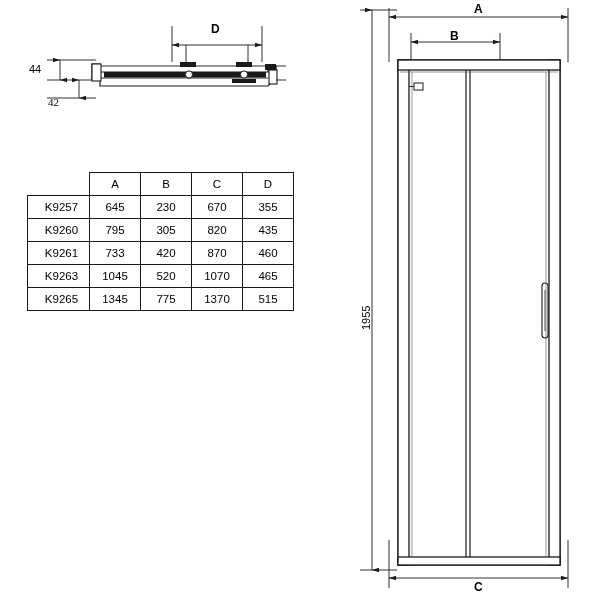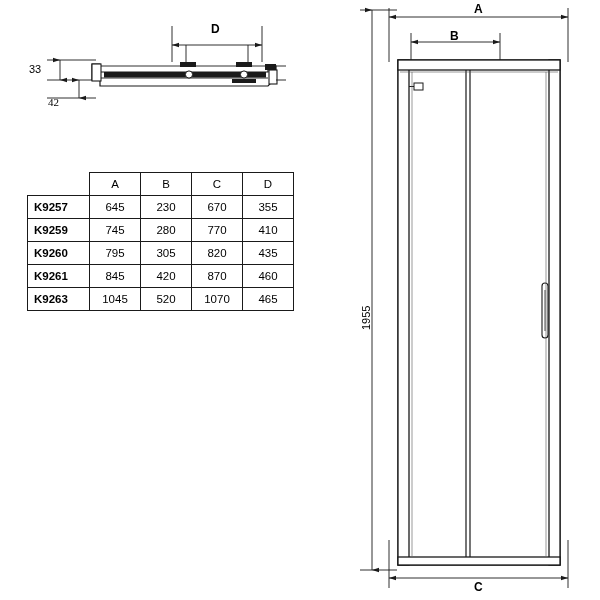--- a/index.html
+++ b/index.html
@@ -49,24 +49,24 @@
     border-left: none;
     border-bottom: 1px solid #1a1a1a;
   }
   .spec-table th.colh {
     width: 50px;
     font-size: 11.5px;
     font-weight: normal;
   }
   .spec-table td.rowh {
     width: 55px;
-    font-weight: bold;
+    font-weight: normal;
     font-size: 11.5px;
     padding-left: 6px;
-    text-align: left;
+    text-align: center;
   }
   .spec-table td.val {
     width: 50px;
   }
   
   .lbl {
     position: absolute;
     font-size: 12px;
     font-weight: bold;
     color: #000;
@@ -208,21 +208,21 @@
       <g stroke-width="0.6" stroke="#555555">
         <line x1="412" y1="72" x2="412" y2="556"></line>
         <line x1="546" y1="72" x2="546" y2="556"></line>
         <line x1="400" y1="72" x2="558" y2="72"></line>
       </g>
     </g>
   </svg>
 
   <span class="lbl" style="left:211px; top:22px;">D</span>
 
-  <span class="lbl small" style="left:29px; top:63px;">33</span>
+  <span class="lbl small" style="left:29px; top:63px;">44</span>
 
   <span class="lbl small" style="left:48px; top:96px;font-family:Liberation Serif, serif;">42</span>
 
   <span class="lbl" style="left:474px; top:2px;">A</span>
 
   <span class="lbl" style="left:450px; top:29px;">B</span>
 
   <span class="lbl" style="left:474px; top:580px;">C</span>
 
   <span class="lbl small rot" style="left:360px; top:330px;">1955</span>
@@ -239,43 +239,43 @@
     </thead>
     <tbody>
       <tr>
         <td class="rowh">K9257</td>
         <td class="val">645</td>
         <td class="val">230</td>
         <td class="val">670</td>
         <td class="val">355</td>
       </tr>
       <tr>
-        <td class="rowh">K9259</td>
-        <td class="val">745</td>
-        <td class="val">280</td>
-        <td class="val">770</td>
-        <td class="val">410</td>
-      </tr>
-      <tr>
         <td class="rowh">K9260</td>
         <td class="val">795</td>
         <td class="val">305</td>
         <td class="val">820</td>
         <td class="val">435</td>
       </tr>
       <tr>
         <td class="rowh">K9261</td>
-        <td class="val">845</td>
+        <td class="val">733</td>
         <td class="val">420</td>
         <td class="val">870</td>
         <td class="val">460</td>
       </tr>
       <tr>
         <td class="rowh">K9263</td>
         <td class="val">1045</td>
         <td class="val">520</td>
         <td class="val">1070</td>
         <td class="val">465</td>
       </tr>
+      <tr>
+        <td class="rowh">K9265</td>
+        <td class="val">1345</td>
+        <td class="val">775</td>
+        <td class="val">1370</td>
+        <td class="val">515</td>
+      </tr>
     </tbody>
   </table>
 
 </div>
 
 </body></html>

